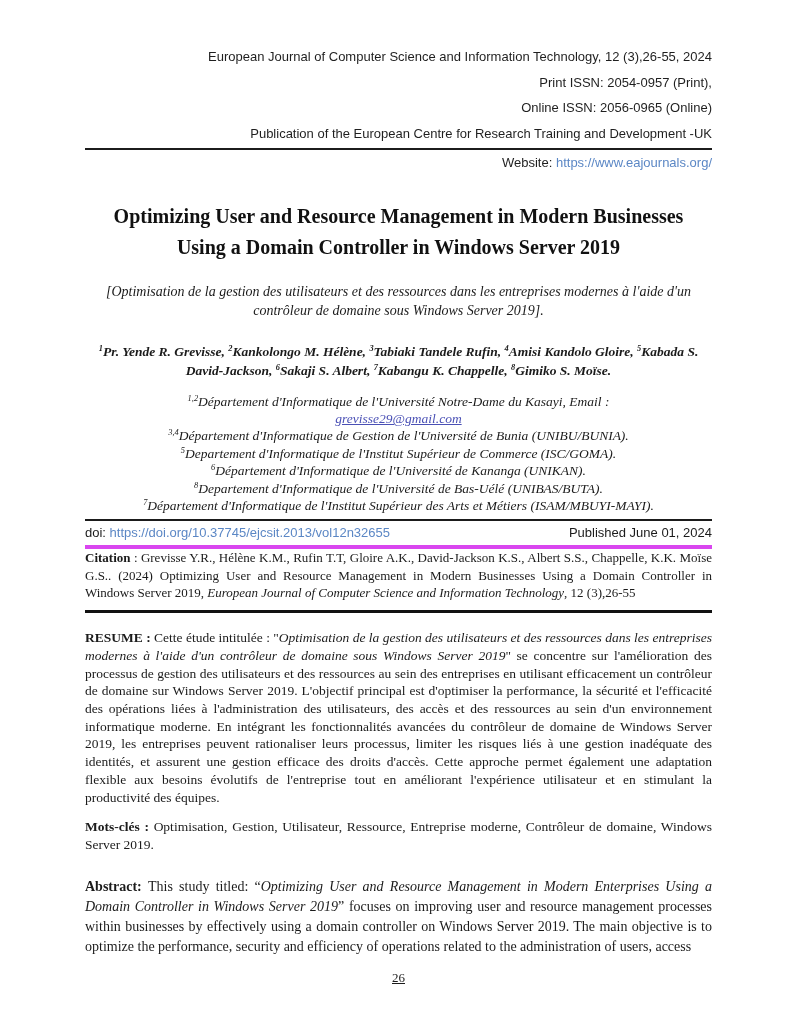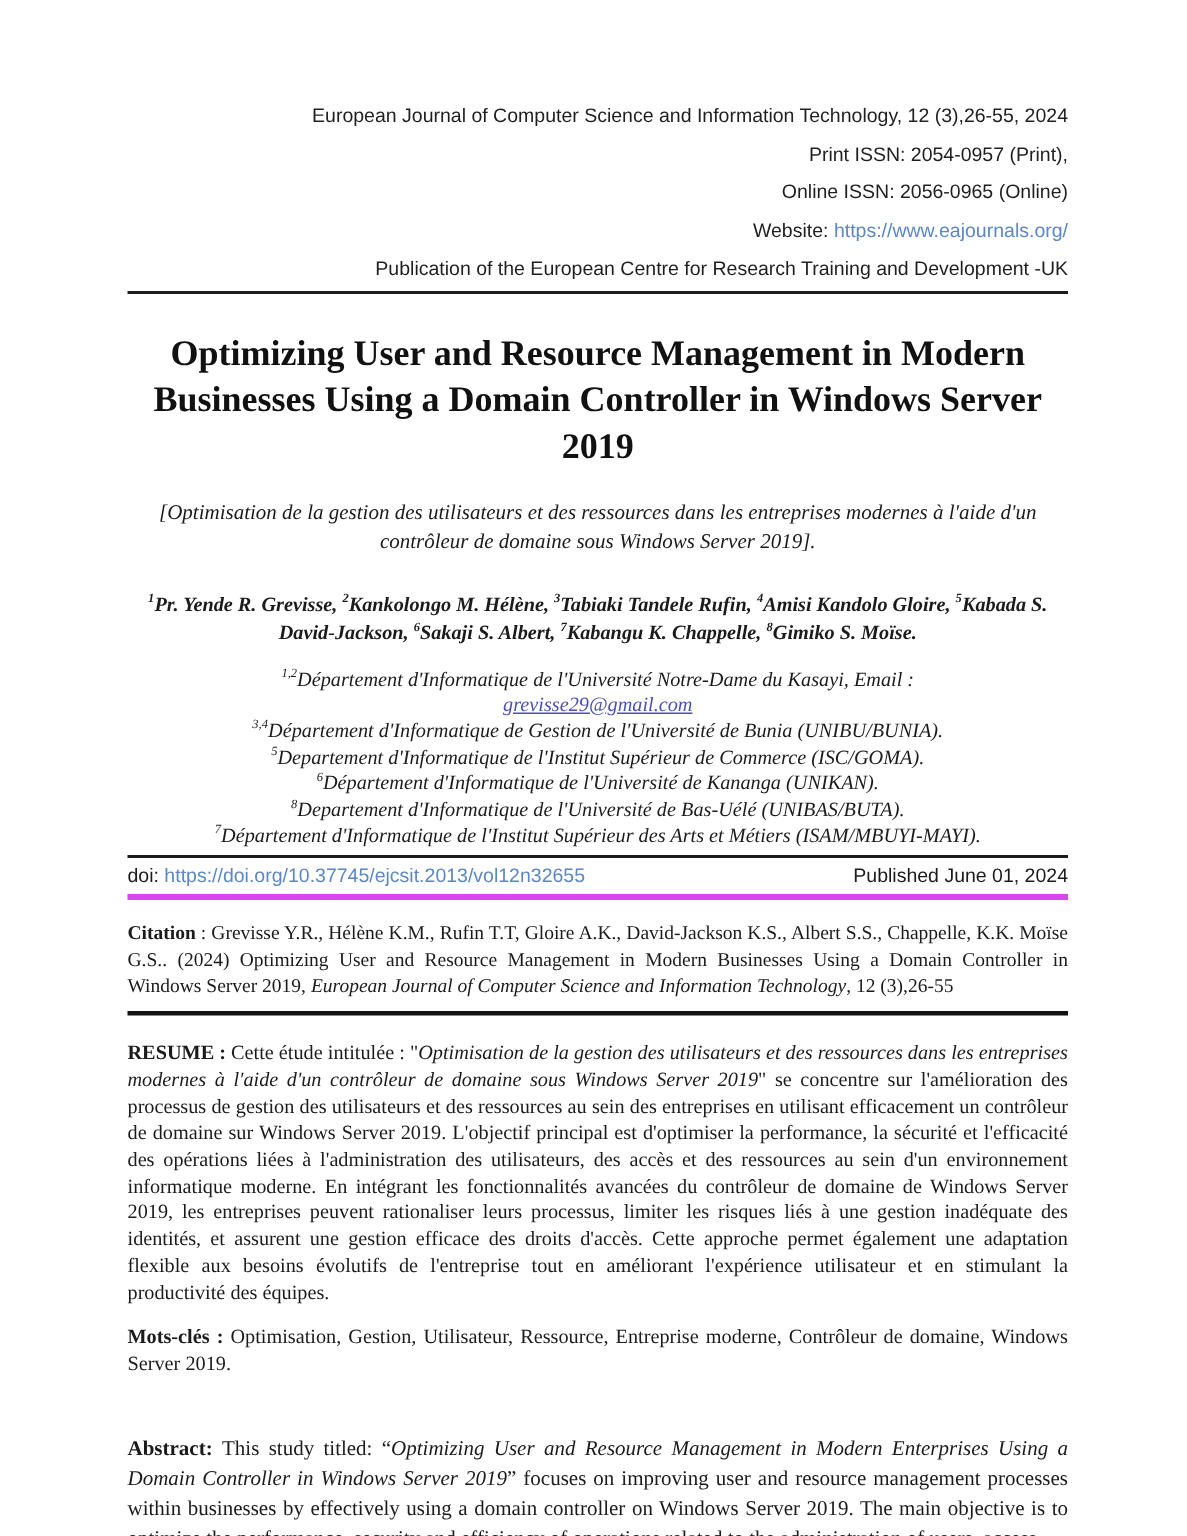--- a/index.html
+++ b/index.html
@@ -10,29 +10,29 @@
   *{margin:0;padding:0;box-sizing:border-box;}
   html,body{background:#ffffff;}
   body{
     width:791px;height:1024px;overflow:hidden;
     color:var(--ink);
     font-family:"Liberation Serif", serif;
   }
   .page{width:791px;height:1024px;padding:44px 79px 0 85px;}
 
   
-  .header{font-family:"Liberation Sans", sans-serif;font-size:13px;line-height:25.5px;text-align:right;color:#1f1f1f;margin-top:20px;}
+  .header{font-family:"Liberation Sans", sans-serif;font-size:13px;line-height:25.5px;text-align:right;color:#1f1f1f;}
   .pub-line{border-bottom:2px solid #1c1c1c;padding-bottom:2px;}
   .link{color:var(--link-blue);text-decoration:none;}
   .email-link{color:var(--email-blue);text-decoration:underline;font-style:italic;text-align:right;}
 
   
   .title{
     margin:25px auto 0;max-width:604px;text-align:center;
-    font-family:"Liberation Serif", serif;font-weight:bold;font-size:24px;line-height:31px;color:#111;
+    font-family:"Liberation Serif", serif;font-weight:bold;font-size:20px;line-height:31px;color:#111;
   }
   .subtitle{
     margin:19px auto 0;max-width:648px;text-align:center;
     font-style:italic;font-size:14px;line-height:19.5px;
   }
   .authors{
     margin:21px auto 0;max-width:630px;text-align:center;
     font-weight:bold;font-style:italic;font-size:13.5px;line-height:19px;
   }
   .affiliations{
@@ -42,44 +42,44 @@
   sup{font-size:0.62em;vertical-align:super;line-height:0;}
 
   
   .doi-bar{
     margin-top:5px;border-top:2px solid #1b1b1b;border-bottom:4px solid #d946ef;
     padding:4px 0 5px;display:flex;justify-content:space-between;align-items:baseline;
     font-family:"Liberation Sans", sans-serif;font-size:13px;
   }
 
   
-  .citation{margin-top:13px;font-size:13px;line-height:17.3px;text-align:justify;}
+  .citation{font-size:13px;line-height:17.3px;text-align:justify;}
   .thick-rule{margin-top:9px;border-top:3px solid #121212;}
 
   
   .body-p{text-align:justify;}
   .resume{margin-top:16px;font-size:13.5px;line-height:17.7px;}
   .keywords{margin-top:12px;font-size:13.5px;line-height:17.7px;}
-  .abstract{margin-top:39px;font-size:14px;line-height:20px;}
+  .abstract{margin-top:23px;font-size:14px;line-height:20px;}
   .b{font-weight:bold;}
   .i{font-style:italic;}
 
   .page-number{margin-top:13px;text-align:center;font-size:13px;text-decoration:underline;}
 </style>
 </head>
 <body>
 
 <div class="page">
 
   <div class="header">
     <div class="h-line">European Journal of Computer Science and Information Technology, 12 (3),26-55, 2024</div>
     <div class="h-line">Print ISSN: 2054-0957 (Print),</div>
     <div class="h-line">Online ISSN: 2056-0965 (Online)</div>
+    <div class="h-line pub-line">Publication of the European Centre for Research Training and Development -UK</div>
     <div class="h-line"><span>Website: </span><a class="link" href="#">https://www.eajournals.org/</a></div>
-    <div class="h-line pub-line">Publication of the European Centre for Research Training and Development -UK</div>
   </div>
 
   <h1 class="title">Optimizing User and Resource Management in Modern Businesses Using a Domain Controller in Windows Server 2019</h1>
 
   <div class="subtitle">[Optimisation de la gestion des utilisateurs et des ressources dans les entreprises modernes à l'aide d'un contrôleur de domaine sous Windows Server 2019].</div>
 
   <div class="authors"><span><sup>1</sup>Pr. Yende R. Grevisse,</span> <span><sup>2</sup>Kankolongo M. Hélène,</span> <span><sup>3</sup>Tabiaki Tandele Rufin,</span> <span><sup>4</sup>Amisi Kandolo Gloire,</span> <span><sup>5</sup>Kabada S. David-Jackson,</span> <span><sup>6</sup>Sakaji S. Albert,</span> <span><sup>7</sup>Kabangu K. Chappelle,</span> <span><sup>8</sup>Gimiko S. Moïse.</span></div>
 
   <div class="affiliations">
       <div><sup>1,2</sup>Département d'Informatique de l'Université Notre-Dame du Kasayi, Email :</div>

